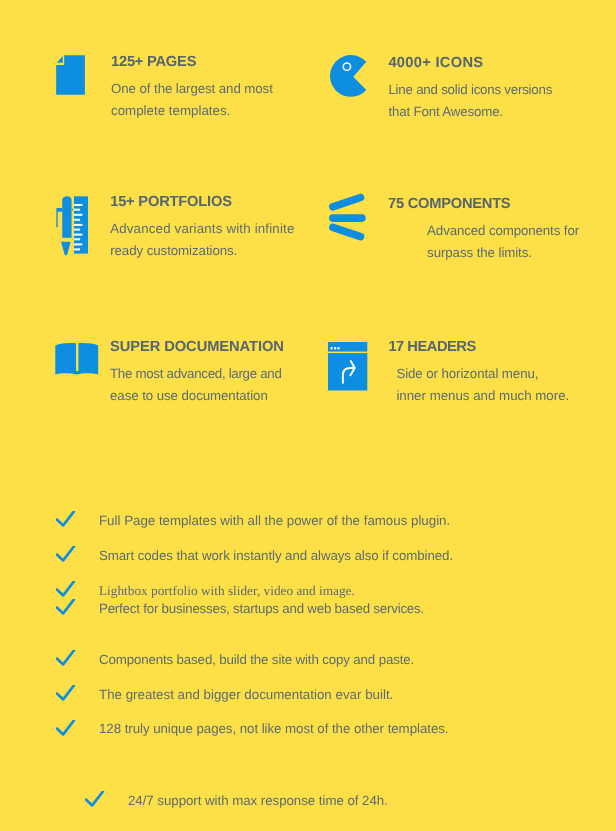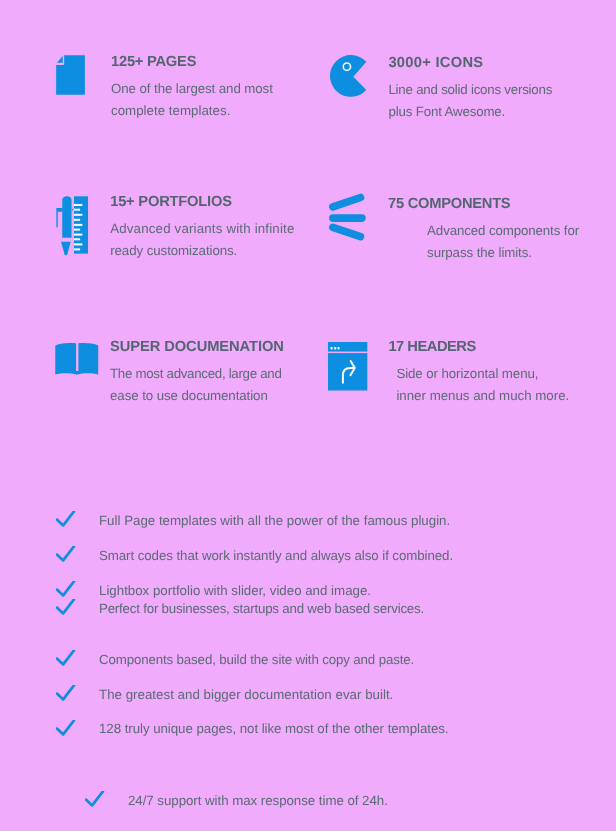--- a/index.html
+++ b/index.html
@@ -1,20 +1,20 @@
 <!DOCTYPE html>
 <html><head>
 <meta charset="utf-8">
 <title>Template Features</title>
 <style>
 html,body{margin:0;padding:0;}
 body{width:616px;height:831px;background:#f8fafc;
  font-family:"Liberation Sans",sans-serif;-webkit-font-smoothing:antialiased;
  text-rendering:geometricPrecision;}
-.page{position:relative;width:616px;height:831px;overflow:hidden;background:#f0abfc;}
+.page{position:relative;width:616px;height:831px;overflow:hidden;background:#fde047;}
 
 .feature{position:absolute;}
 .f-ico{position:absolute;left:0;top:0;display:block;overflow:visible;}
 .f-title{position:absolute;transform:translateZ(0);font-weight:bold;font-size:14.7px;
  color:#54656f;letter-spacing:0;white-space:nowrap;line-height:16px;}
 .f-desc{position:absolute;font-size:13.3px;color:#5c6b74;letter-spacing:0.02px;white-space:nowrap;}
 .f-line{transform:translateZ(0);height:22.2px;line-height:22.2px;}
 
 .check-row{position:absolute;left:0;width:616px;height:26px;}
 .check-ico{position:absolute;left:56px;top:0.2px;display:block;}
@@ -36,24 +36,24 @@
         <div class="f-line" style="letter-spacing:-0.085px;">One of the largest and most</div>
         <div class="f-line" style="letter-spacing:0.021px;">complete templates.</div>
       </div>
   </div>
 
   <div class="feature" style="left:330.4px;top:54.8px;">
     <svg class="f-ico" width="38" height="43" viewBox="0 0 38 43">
       <path fill="#0e8ee0" d="M36.3 6.78 L23.35 21.65 L36.3 35.02 A20.9 20.9 0 1 1 36.3 6.78 Z"></path>
       <circle cx="16.9" cy="11.7" r="3.65" fill="none" stroke="#f8fafc" stroke-width="1.6"></circle>
     </svg>
-    <div class="f-title" style="left:58px;top:0.55px;letter-spacing:0.286px;">3000+ ICONS</div>
+    <div class="f-title" style="left:58px;top:0.55px;letter-spacing:0.286px;">4000+ ICONS</div>
     <div class="f-desc" style="left:58px;top:24.10px;">
         <div class="f-line" style="letter-spacing:-0.216px;">Line and solid icons versions</div>
-        <div class="f-line" style="letter-spacing:-0.153px;">plus Font Awesome.</div>
+        <div class="f-line" style="letter-spacing:-0.153px;">that Font Awesome.</div>
       </div>
   </div>
 
   <div class="feature" style="left:56.2px;top:196px;">
     <svg class="f-ico" width="33" height="60" viewBox="0 0 33 60">
       <path fill="#0e8ee0" d="M10.9 0.2 A4.65 3.9 0 0 1 15.55 4.1 V41.8 H6.25 V4.1 A4.65 3.9 0 0 1 10.9 0.2 Z"></path>
       <path fill="#0e8ee0" d="M0.35 12.0 H6.3 V15.8 H1.7 V31.2 H0.35 Z"></path>
       <rect x="15.7" y="12.8" width="1.4" height="1.6" fill="#0e8ee0"></rect>
       <path fill="#0e8ee0" d="M5.0 45.8 H14.7 L11.4 57.7 A1.3 1.3 0 0 1 8.4 57.7 Z"></path>
       <rect x="18.0" y="0.3" width="14.0" height="57.3" fill="#0e8ee0"></rect>
@@ -133,21 +133,21 @@
   <div class="check-row" style="top:545.9px;">
     <svg class="check-ico" width="20" height="17" viewBox="0 0 20 17">
       <path d="M0.9 8.6 L7.2 14.4 L17.9 0.5" fill="none" stroke="#0e8ee0" stroke-width="2.7" stroke-linecap="round" stroke-linejoin="round"></path>
     </svg>
     <div class="check-text" style="letter-spacing:-0.073px;">Smart codes that work instantly and always also if combined.</div>
   </div>
   <div class="check-row" style="top:580.7px;">
     <svg class="check-ico" width="20" height="17" viewBox="0 0 20 17">
       <path d="M0.9 8.6 L7.2 14.4 L17.9 0.5" fill="none" stroke="#0e8ee0" stroke-width="2.7" stroke-linecap="round" stroke-linejoin="round"></path>
     </svg>
-    <div class="check-text" style="letter-spacing:0.000px;">Lightbox portfolio with slider, video and image.</div>
+    <div class="check-text" style="letter-spacing:0.000px;font-family:Liberation Serif, serif;">Lightbox portfolio with slider, video and image.</div>
   </div>
   <div class="check-row" style="top:599px;">
     <svg class="check-ico" width="20" height="17" viewBox="0 0 20 17">
       <path d="M0.9 8.6 L7.2 14.4 L17.9 0.5" fill="none" stroke="#0e8ee0" stroke-width="2.7" stroke-linecap="round" stroke-linejoin="round"></path>
     </svg>
     <div class="check-text" style="letter-spacing:-0.202px;">Perfect for businesses, startups and web based services.</div>
   </div>
   <div class="check-row" style="top:650.2px;">
     <svg class="check-ico" width="20" height="17" viewBox="0 0 20 17">
       <path d="M0.9 8.6 L7.2 14.4 L17.9 0.5" fill="none" stroke="#0e8ee0" stroke-width="2.7" stroke-linecap="round" stroke-linejoin="round"></path>

